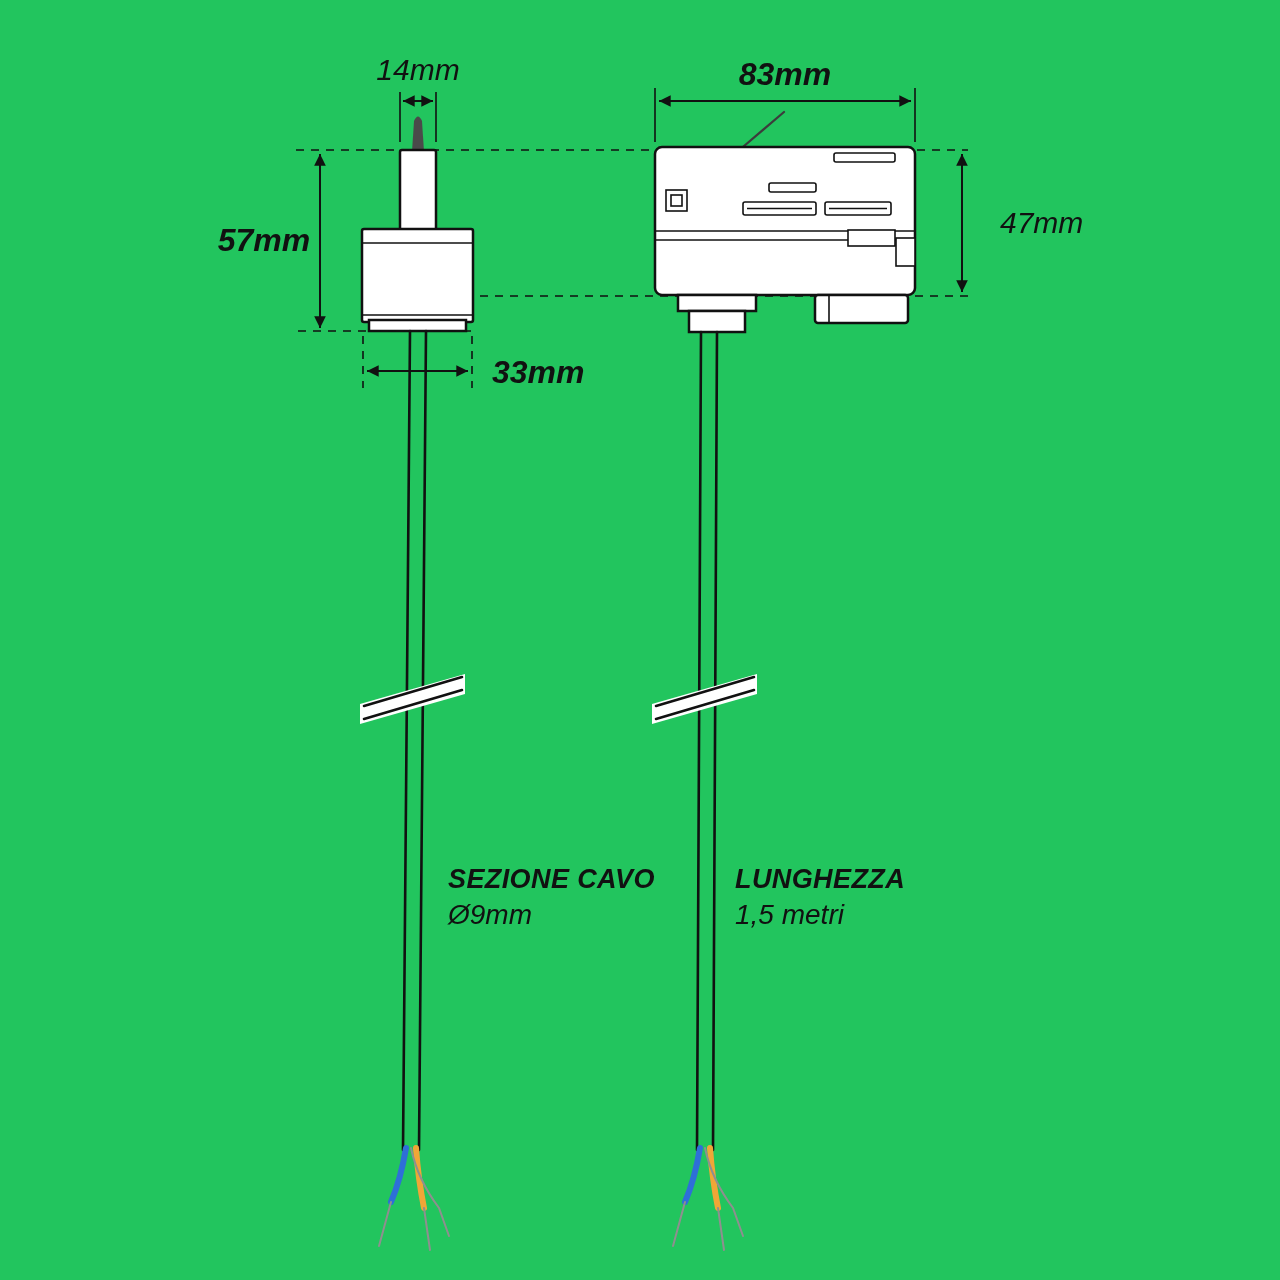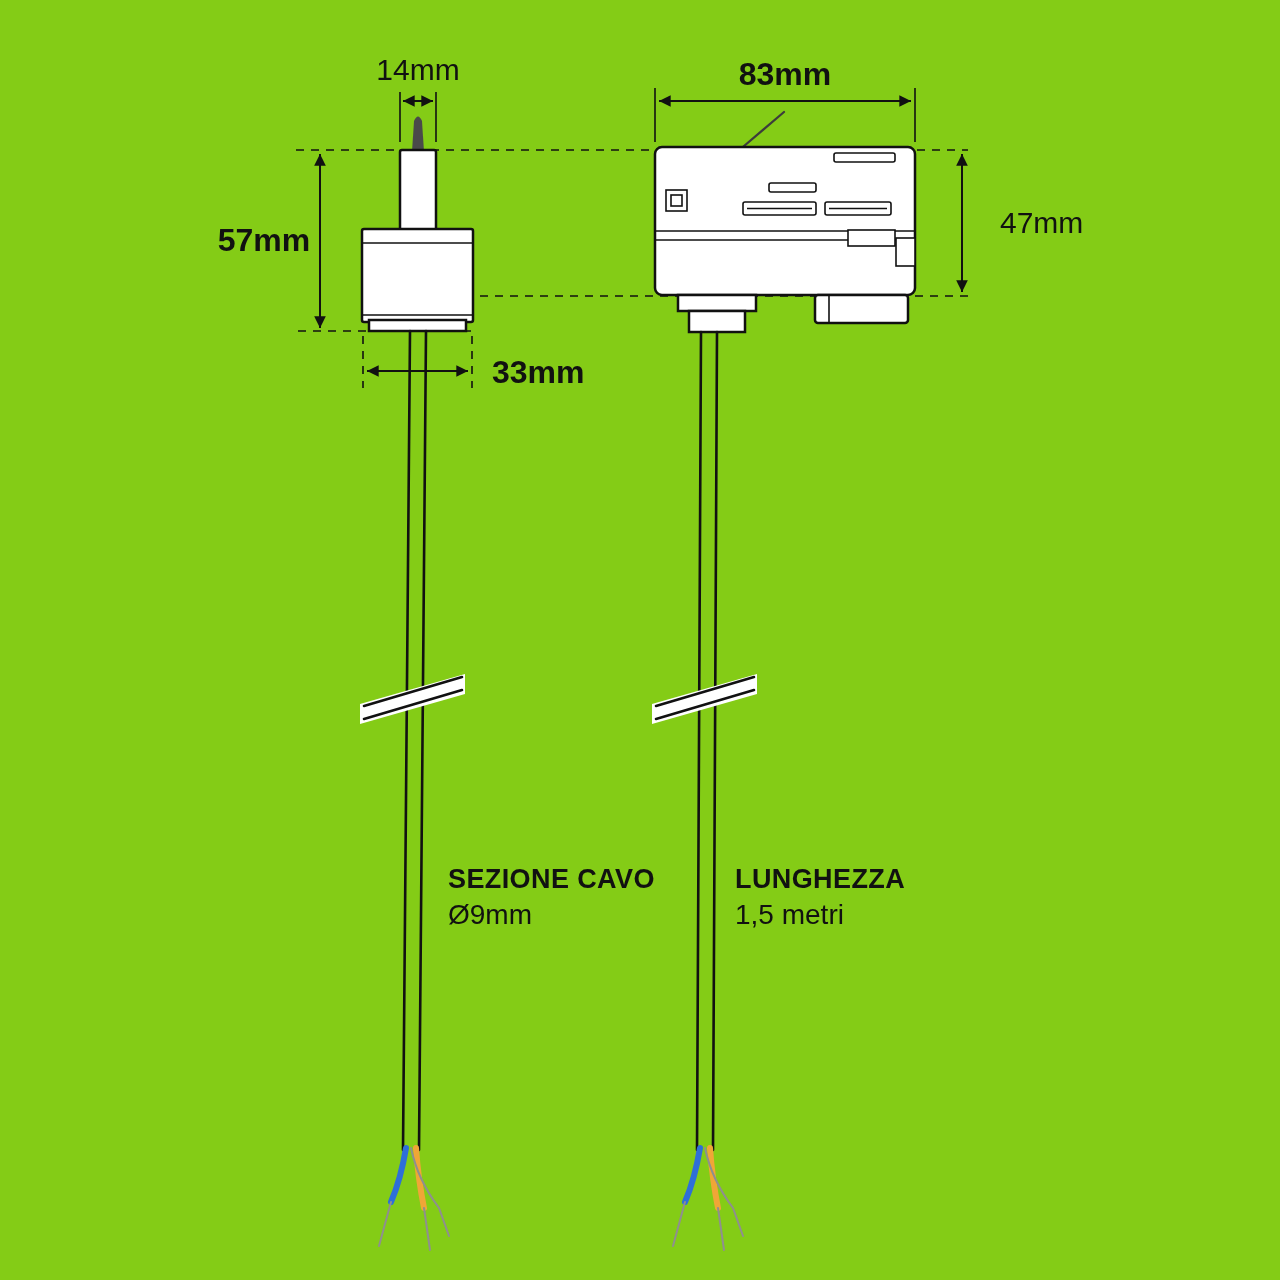--- a/index.html
+++ b/index.html
@@ -1,21 +1,21 @@
 <!DOCTYPE html>
 <html><head>
 <meta charset="utf-8">
 <style>
   * { margin:0; padding:0; box-sizing:border-box; }
   html,body { background:#ffffff; }
   body {
     width:1280px; height:1280px;
     font-family:"Liberation Sans", sans-serif;
   }
-  .canvas { position:relative; width:1280px; height:1280px; background:#84cc16; overflow:hidden; }
+  .canvas { position:relative; width:1280px; height:1280px; background:#22c55e; overflow:hidden;font-style:italic; }
   svg { display:block; }
 
   .outline { fill:#fff; stroke:#111; stroke-width:2.5; }
   .outline-thin { fill:#fff; stroke:#111; stroke-width:1.6; }
   .thin { fill:none; stroke:#111; stroke-width:1.6; }
   .dash { fill:none; stroke:#111; stroke-width:1.6; stroke-dasharray:8 7; }
   .dim { fill:none; stroke:#111; stroke-width:2; }
   .ext { fill:none; stroke:#111; stroke-width:1.6; }
   .cable { fill:none; stroke:#111; stroke-width:2.6; stroke-linecap:round; }
   .lever { fill:none; stroke:#3c3c3c; stroke-width:2.2; stroke-linecap:round; }

